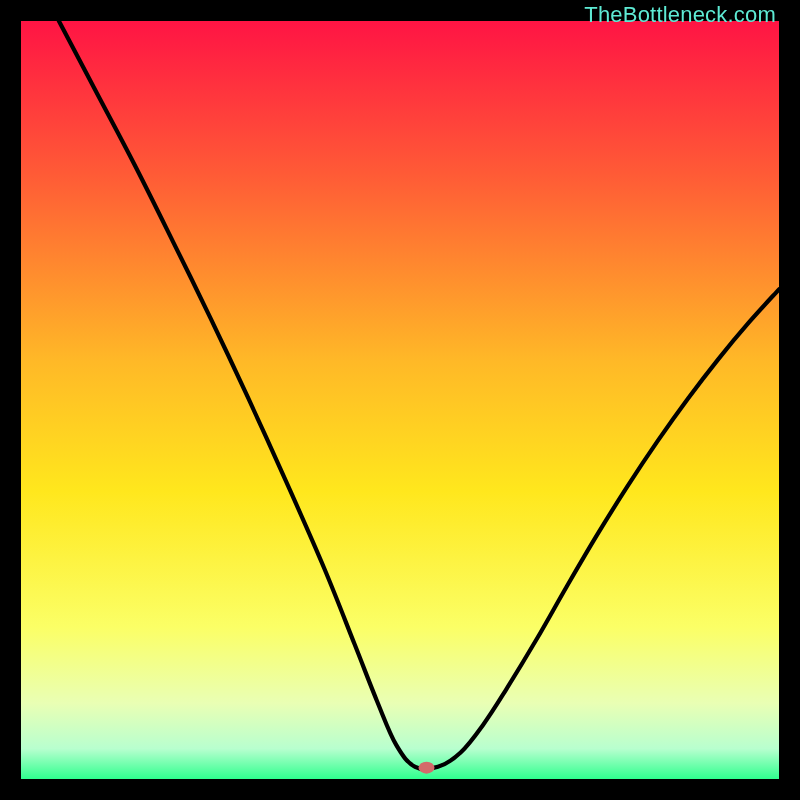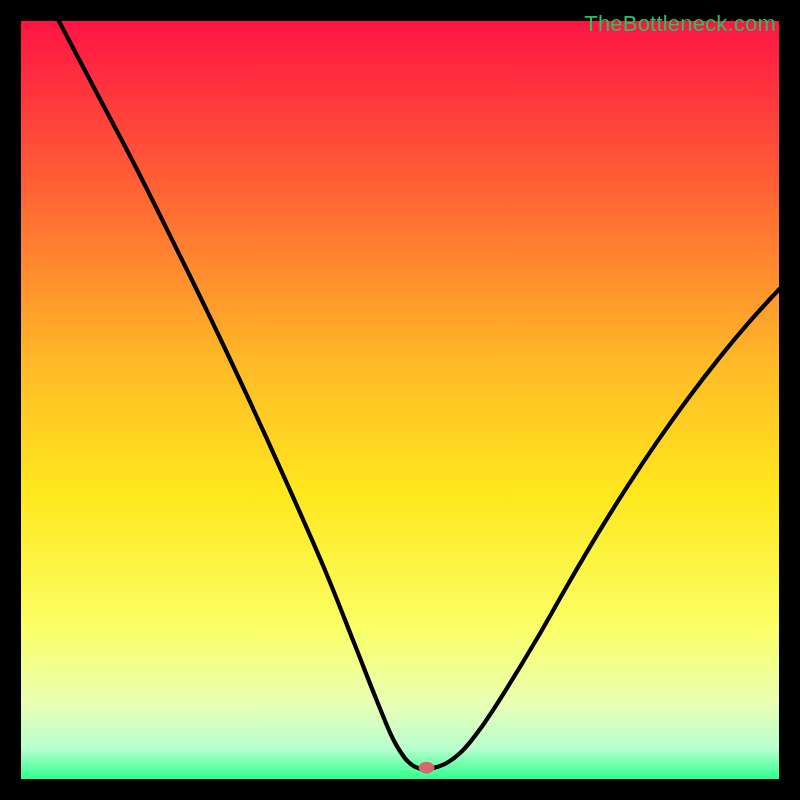--- a/index.html
+++ b/index.html
@@ -23,25 +23,24 @@
     position: absolute;
     left: 0;
     top: 0;
     width: 758px;
     height: 758px;
   }
   .watermark {
     position: absolute;
     top: 2px;
     right: 24px;
-    color: #22c55e;
+    color: #5eead4;
     font-size: 22px;
     font-weight: 500;
     letter-spacing: 0.2px;
-    margin-top: 9px;
   }
 </style>
 </head>
 <body>
 
 <div class="frame">
   <svg class="plot" viewBox="0 0 758 758" preserveAspectRatio="none">
     <defs>
       <linearGradient id="bg-grad" x1="0" y1="0" x2="0" y2="1">
           <stop offset="0%" stop-color="#ff1444"></stop>

